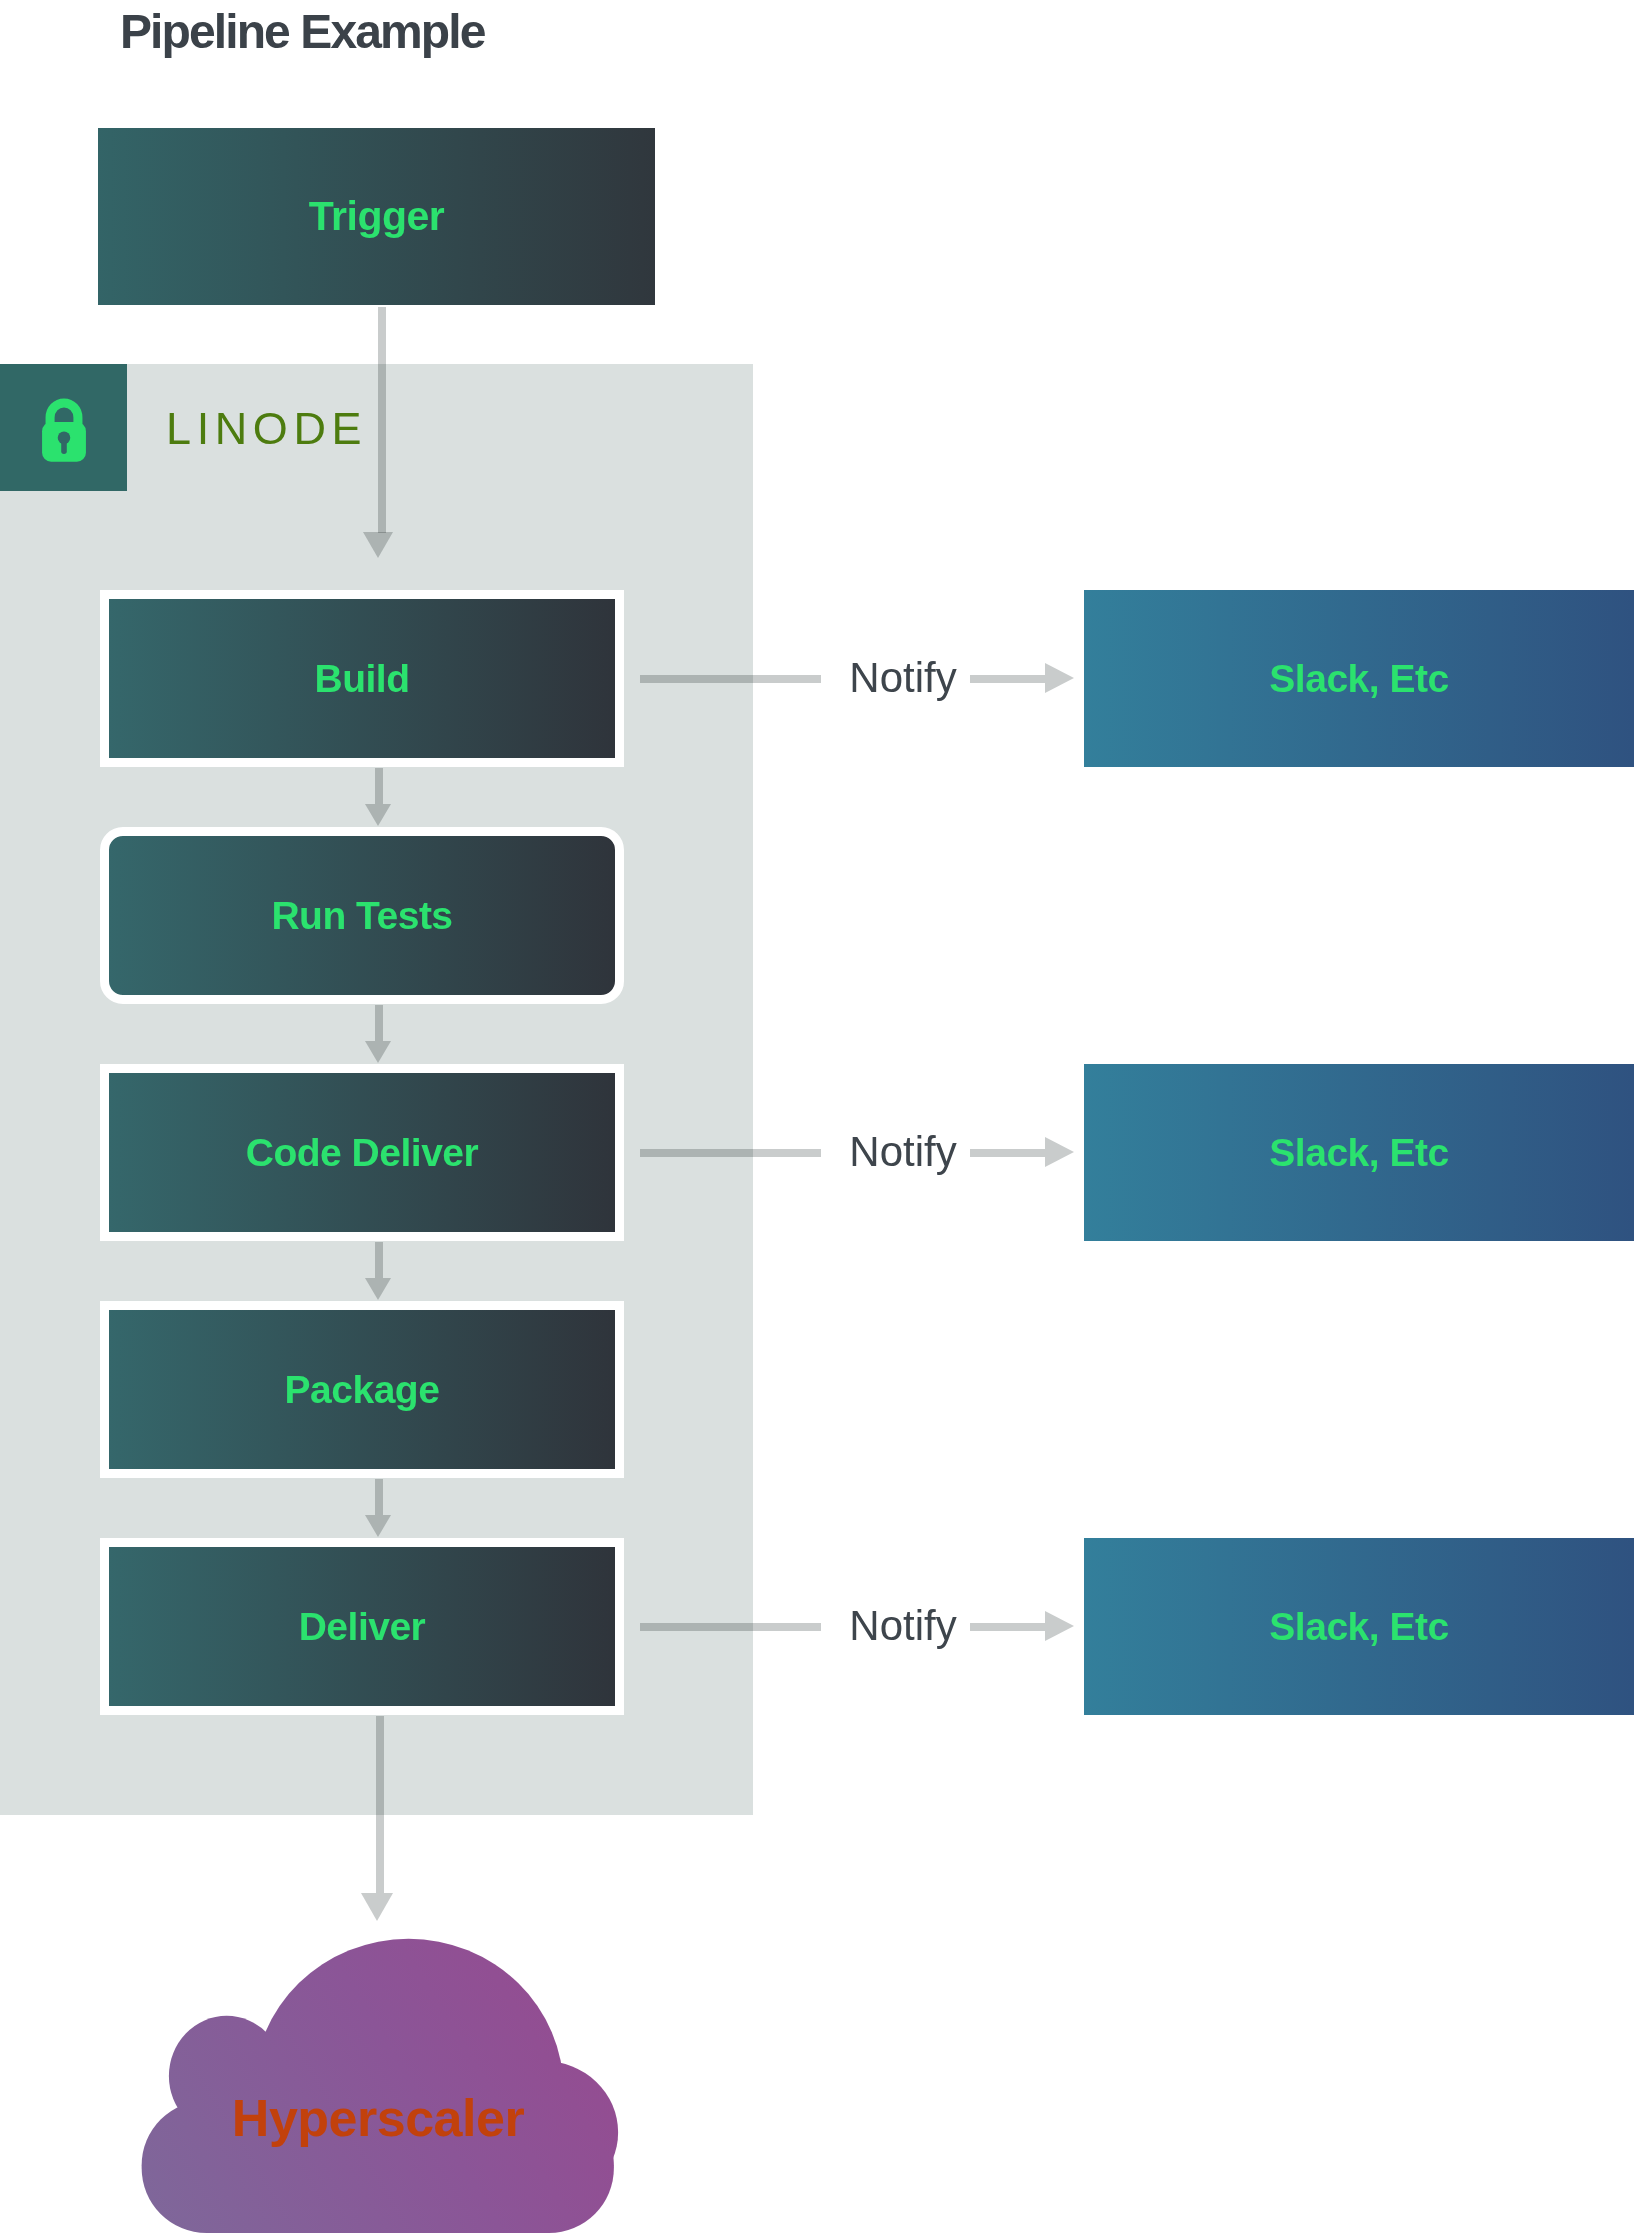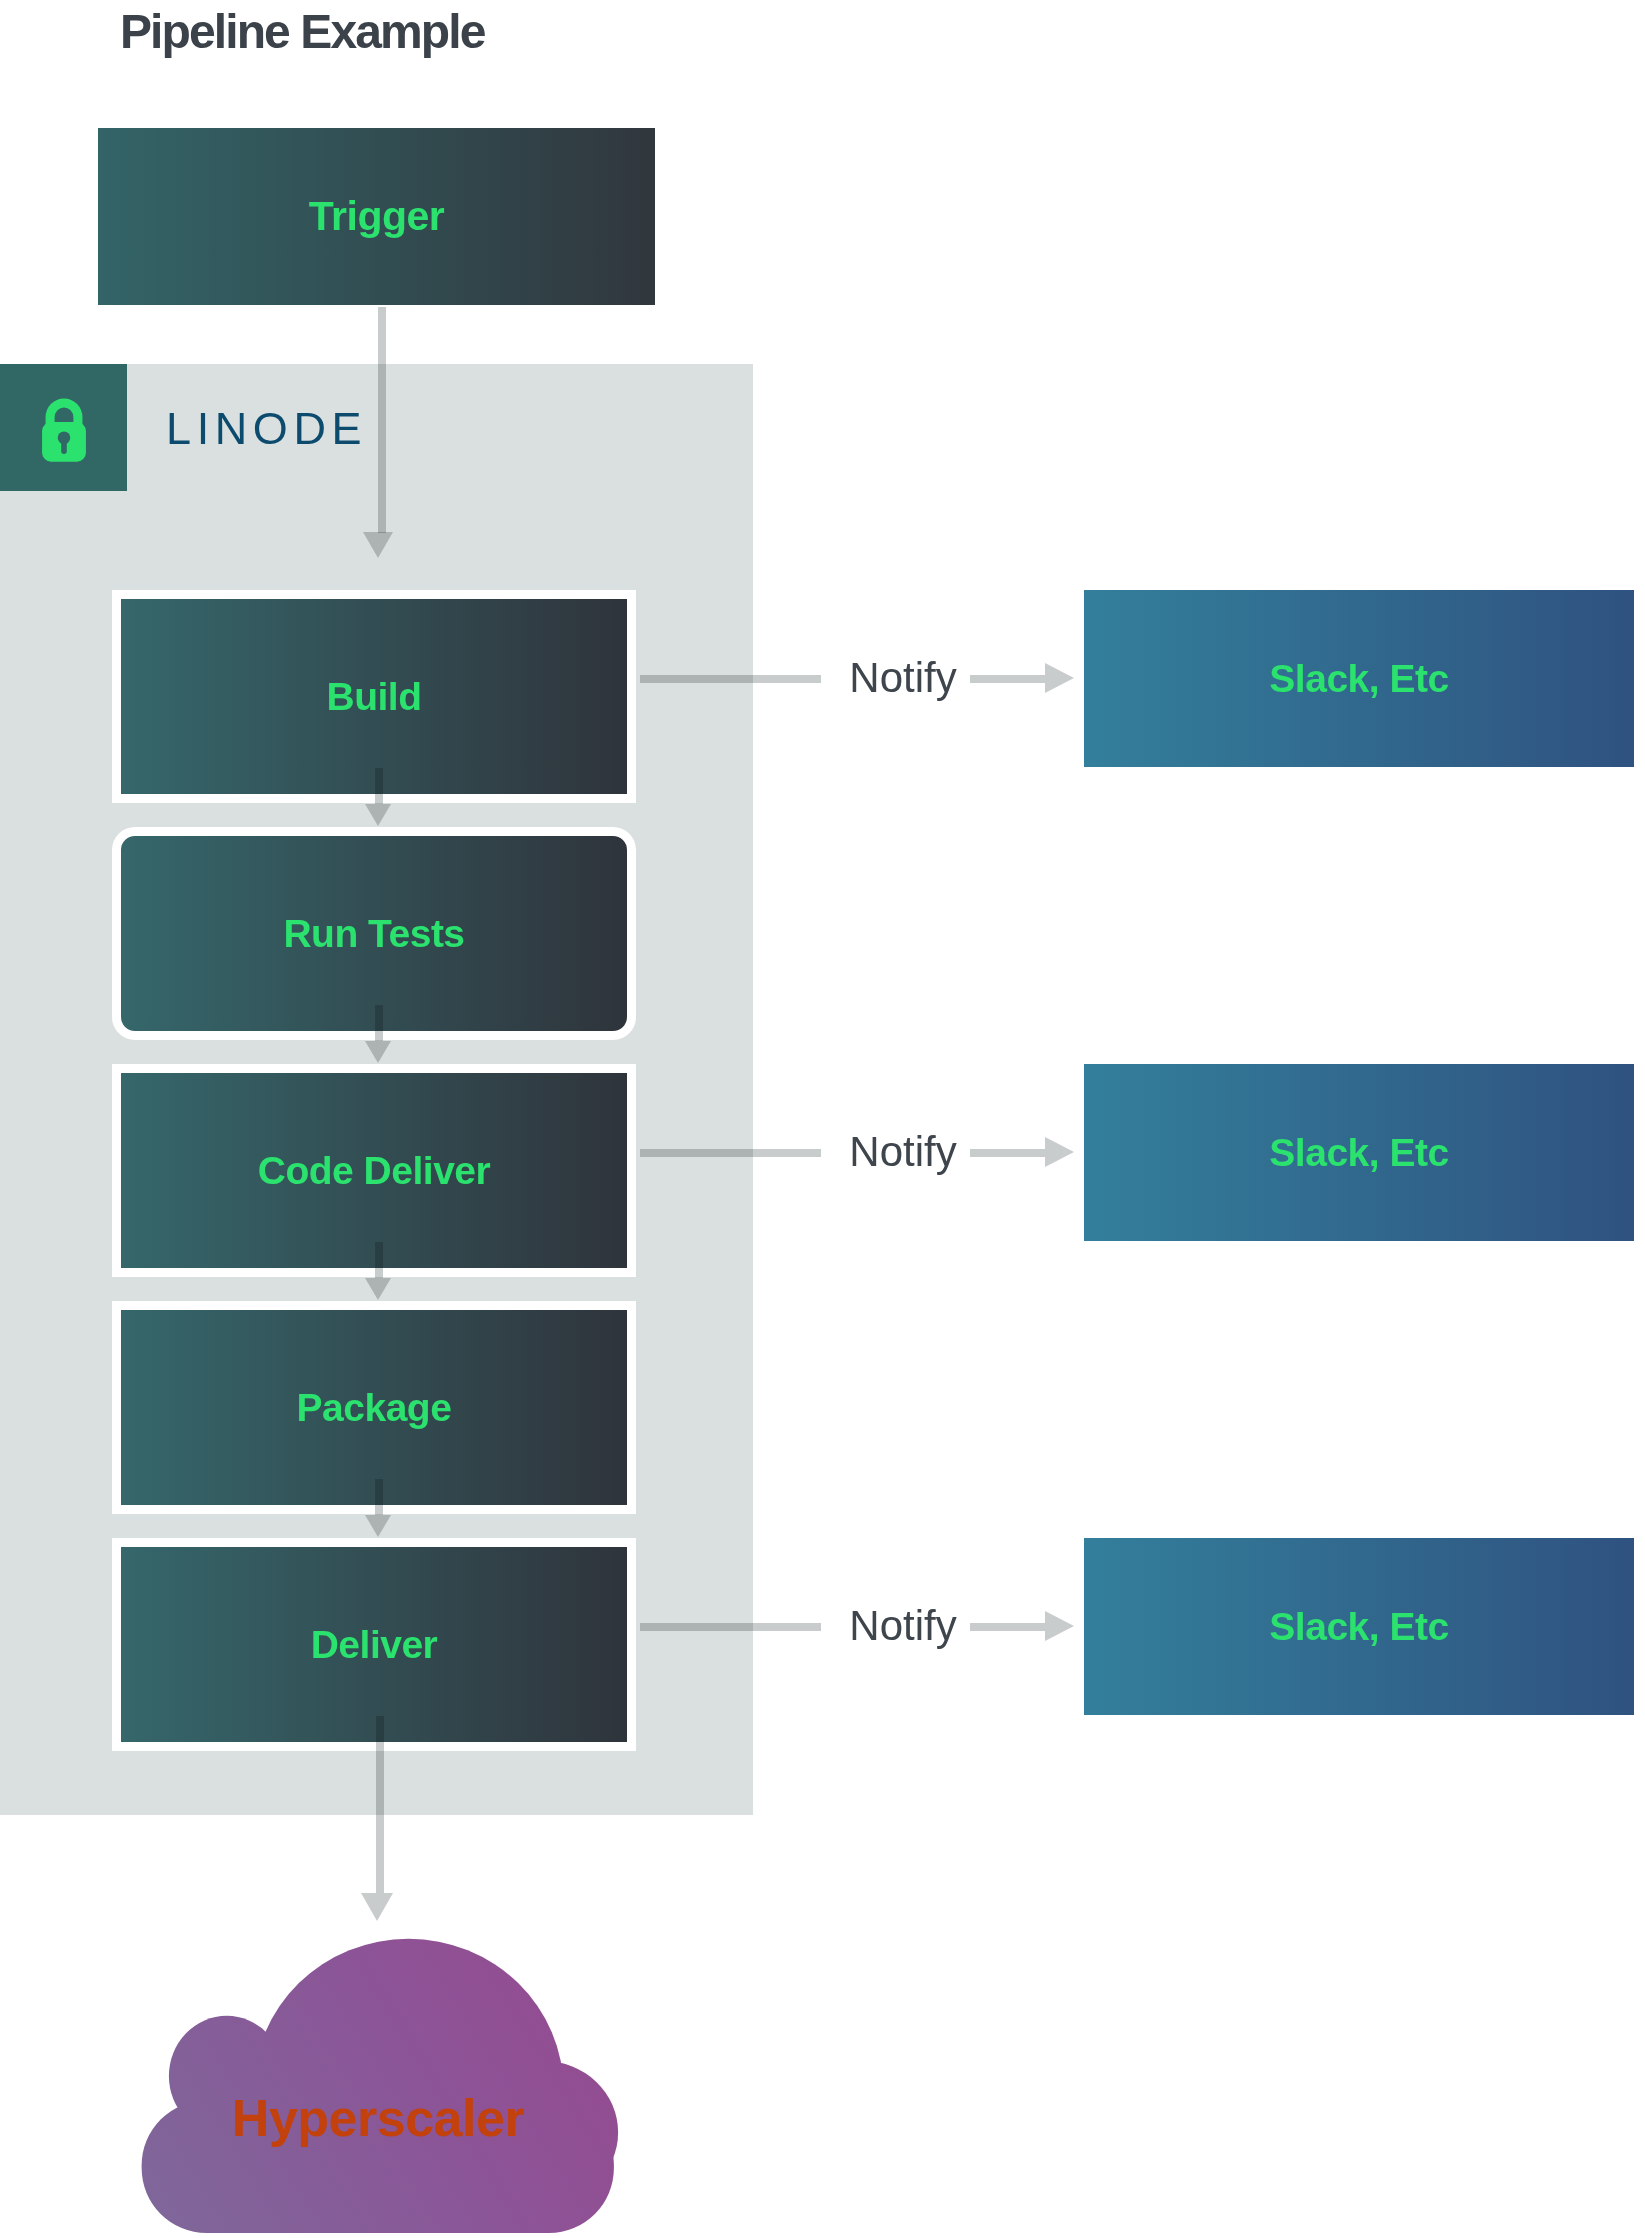--- a/index.html
+++ b/index.html
@@ -5,27 +5,27 @@
   html,body{margin:0;padding:0;background:#ffffff;}
   body{width:1645px;height:2239px;position:relative;font-family:"Liberation Sans",sans-serif;}
   .abs{position:absolute;}
 
   
   .title{left:120px;top:5.6px;font-size:48px;font-weight:bold;color:#3b4249;letter-spacing:-1.9px;line-height:1.1;white-space:nowrap;}
 
   
   .node{display:flex;align-items:center;justify-content:center;color:#2be26e;font-weight:bold;font-size:39px;letter-spacing:-0.5px;}
   .trigger{left:98px;top:128px;width:557px;height:177px;background:linear-gradient(90deg,#336467,#30373d);font-size:41px;}
-  .stage{left:112px;width:524px;height:213px;box-sizing:border-box;border:9.4px solid #ffffff;background:linear-gradient(90deg,#35676b,#2f343b);}
+  .stage{left:100px;width:524px;height:177px;box-sizing:border-box;border:9.4px solid #ffffff;background:linear-gradient(90deg,#35676b,#2f343b);}
   .slack{left:1084px;width:550px;height:177px;background:linear-gradient(90deg,#337f9b,#2f5280);}
 
   
   .container{left:0;top:364px;width:753px;height:1451px;background:#dae0df;}
   .badge{left:0;top:364px;width:127px;height:127px;background:#316866;display:flex;align-items:center;justify-content:center;}
-  .provider{left:166px;top:405px;font-size:45px;line-height:47px;color:#0c4a6e;letter-spacing:5.6px;font-weight:400;white-space:nowrap;}
+  .provider{left:166px;top:405px;font-size:45px;line-height:47px;color:#4d7c0f;letter-spacing:5.6px;font-weight:400;white-space:nowrap;}
 
   
   .shaft{background:#c9cccc;mix-blend-mode:multiply;}
   .head-down{width:0;height:0;border-left:15px solid transparent;border-right:15px solid transparent;border-top:26px solid #c9cccc;mix-blend-mode:multiply;}
   .head-down.small{border-left-width:13px;border-right-width:13px;border-top-width:22.6px;}
   .head-right{width:0;height:0;border-top:15px solid transparent;border-bottom:15px solid transparent;border-left:29px solid #c9cccc;mix-blend-mode:multiply;}
 
   .notify-label{width:150px;height:58px;display:flex;align-items:center;justify-content:center;font-size:42px;color:#3e454c;font-weight:400;}
 
   .dest-label{left:136px;top:2088px;width:484px;text-align:center;font-size:52px;font-weight:bold;color:#c2410c;letter-spacing:-0.5px;}

